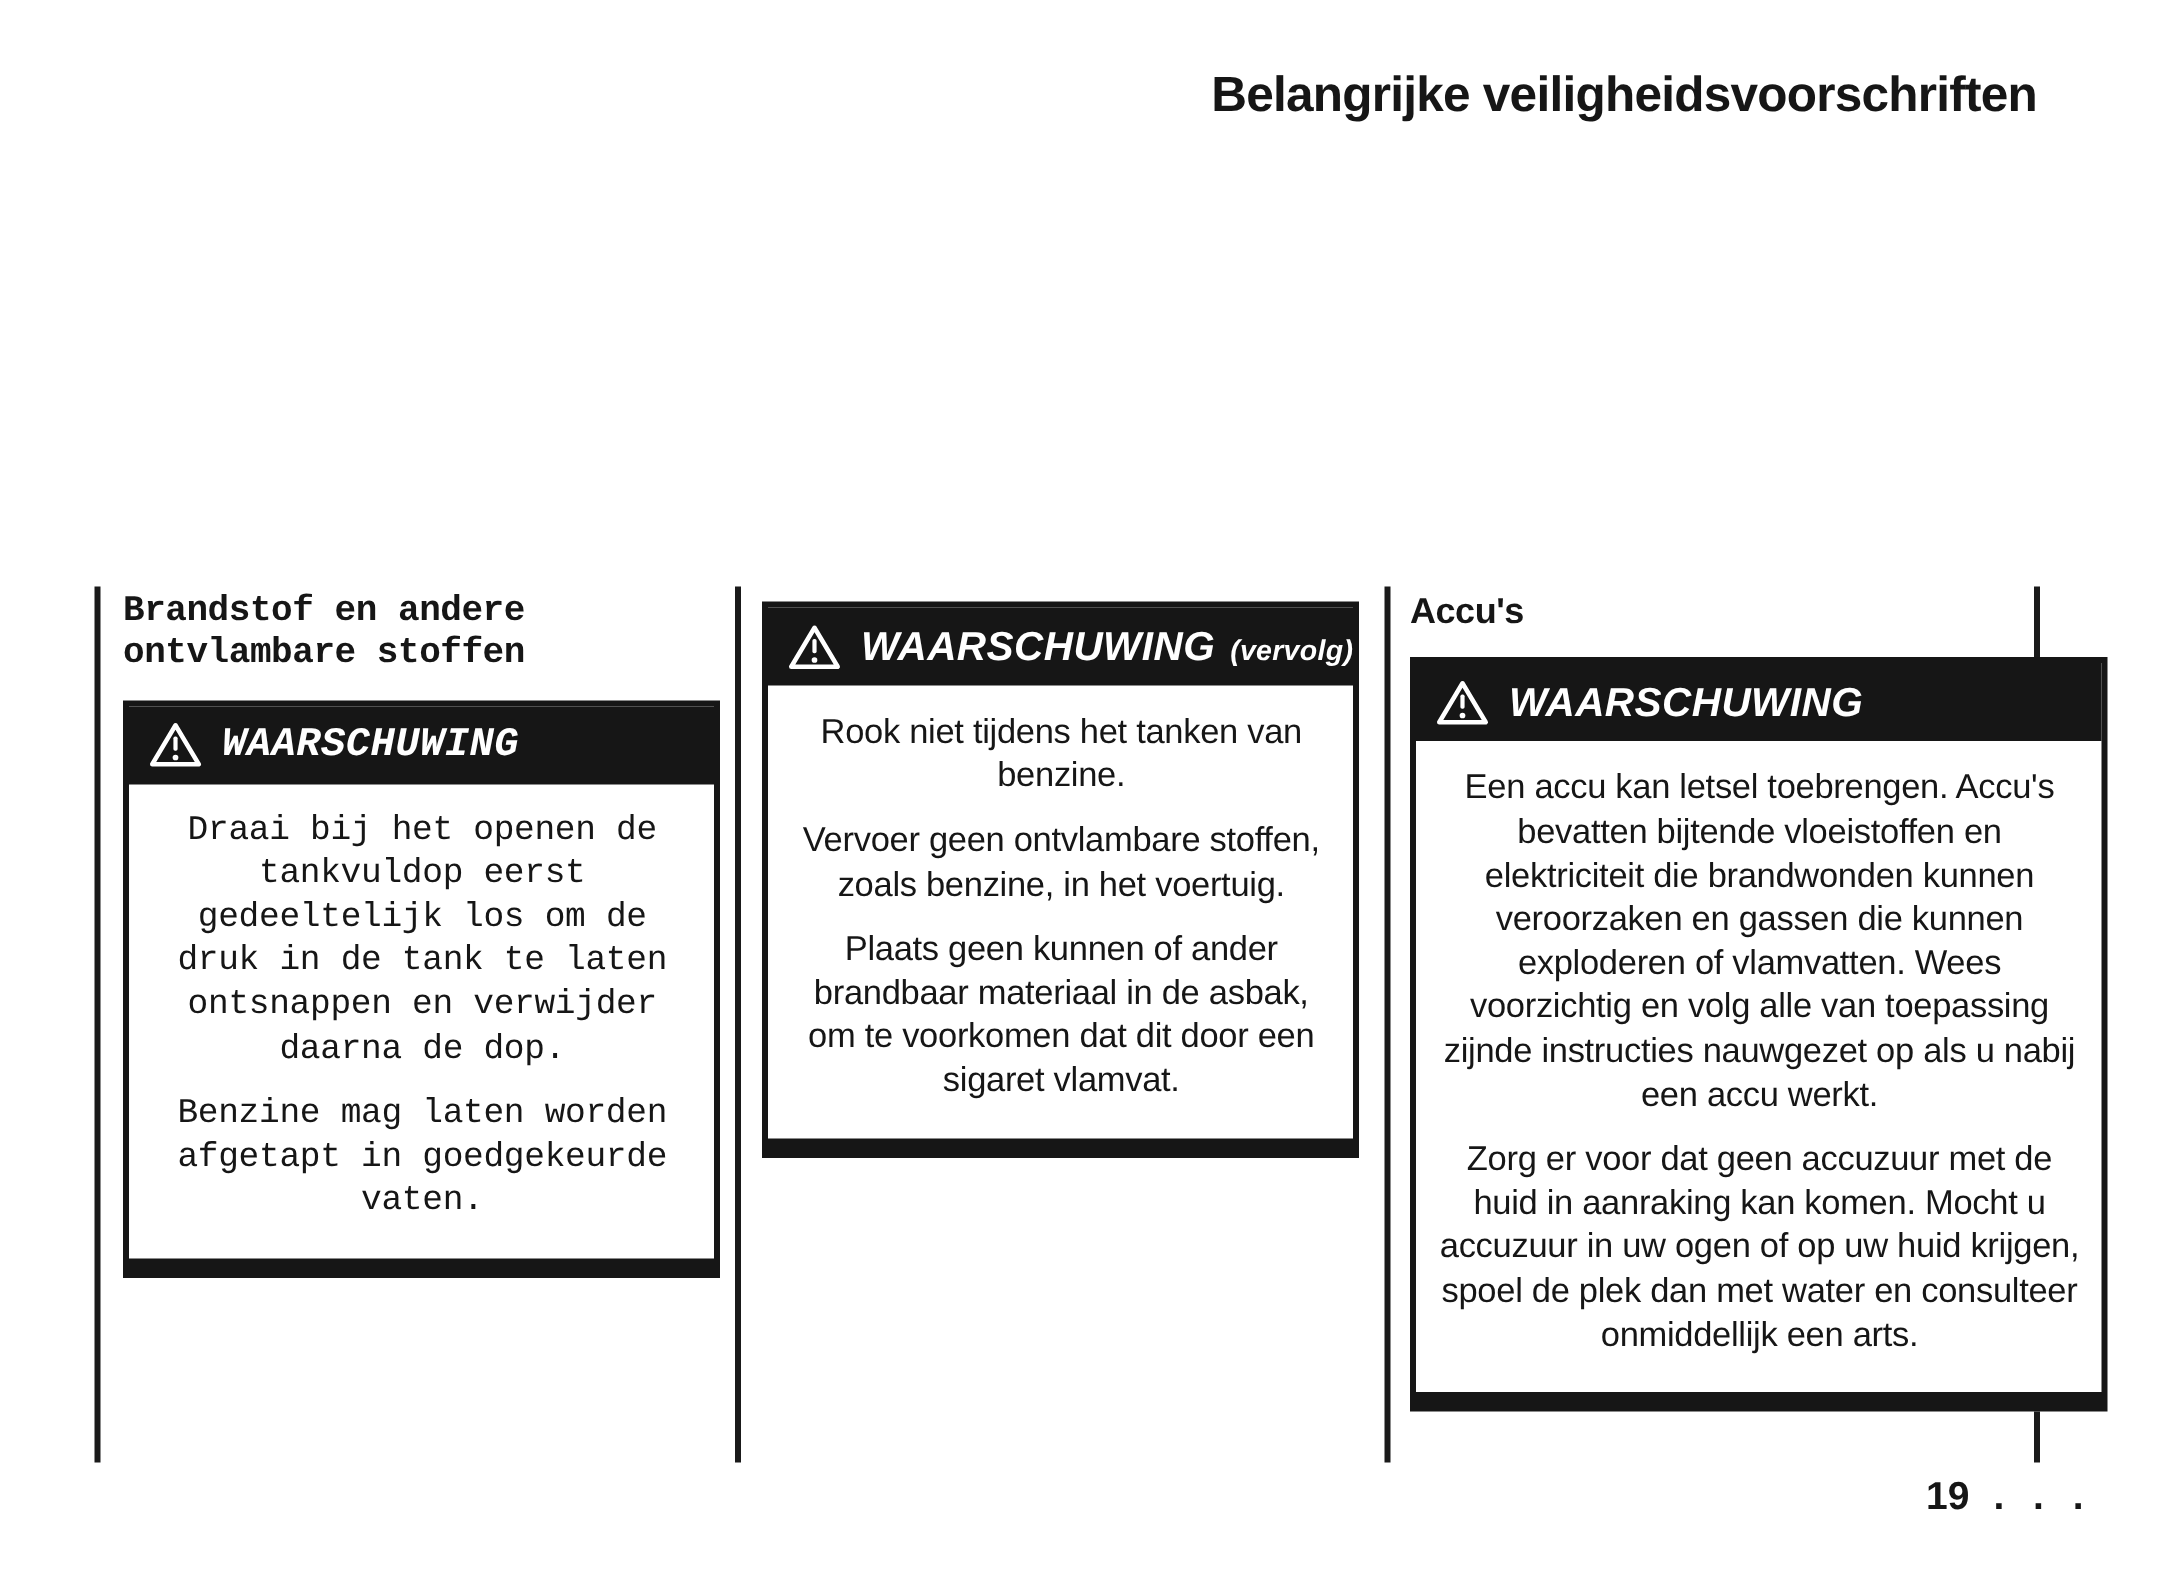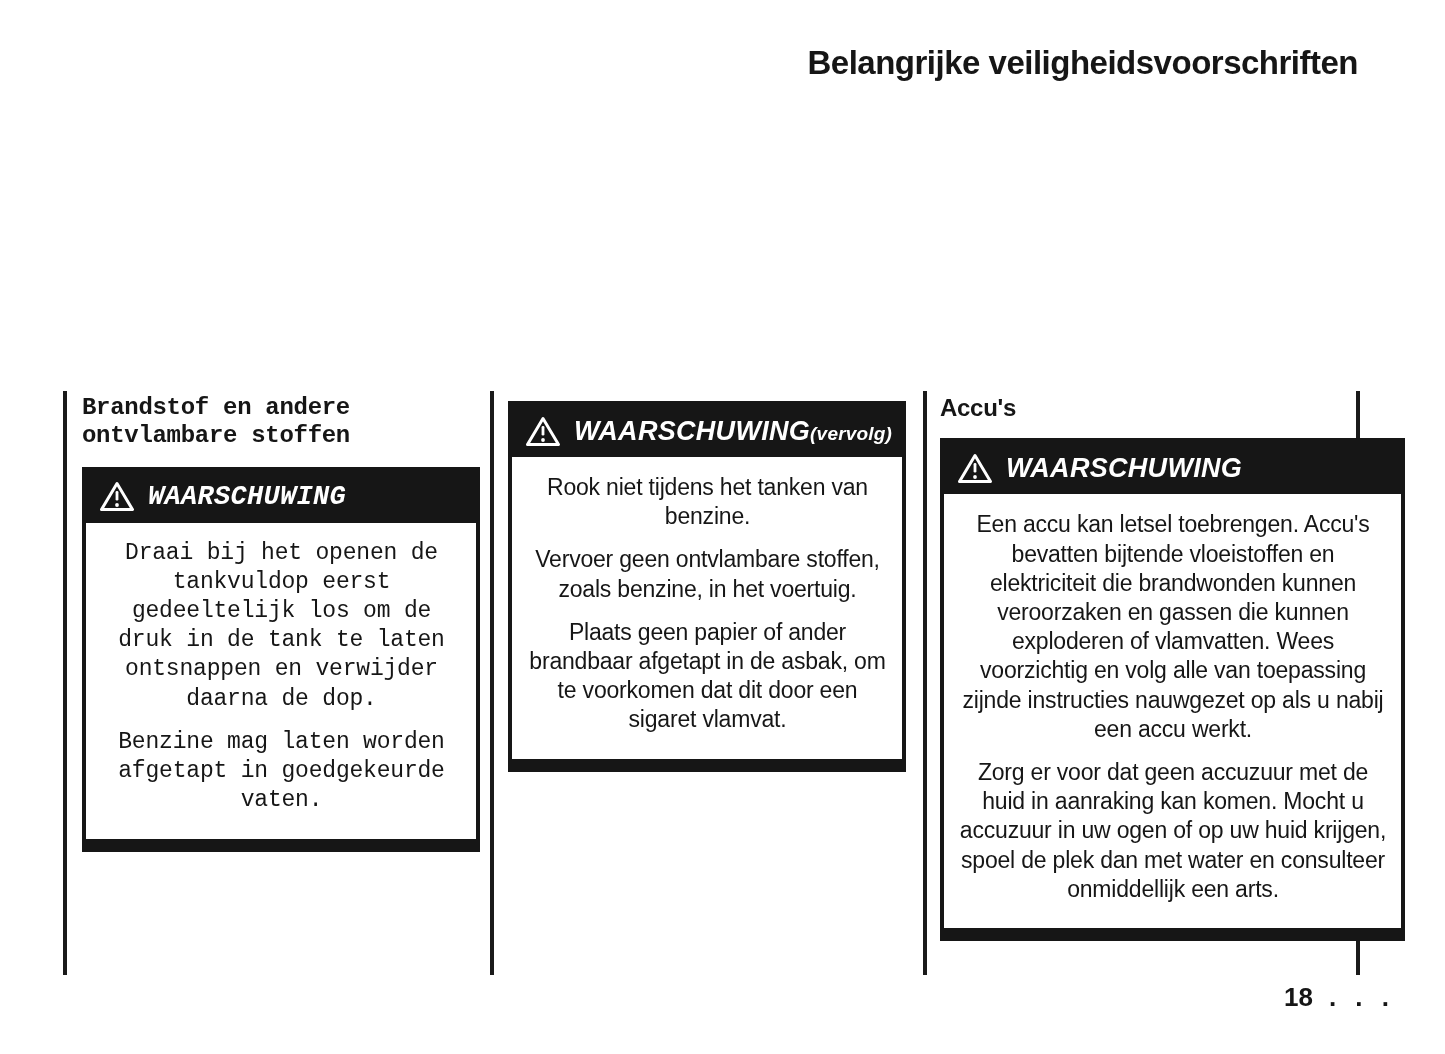--- a/index.html
+++ b/index.html
@@ -44,21 +44,21 @@
   }
   .col2 .warnbox { margin-top: 7px; }
 
   .warnbox-header {
     background: #161616; color: #ffffff;
     display: flex; align-items: center; gap: 13px;
     padding: 7px 10px 7px 13px;
     min-height: 38px;
   }
   .warn-icon { flex: 0 0 auto; display: block; }
-  .hdr-text { display: flex; align-items: baseline; white-space: nowrap; }
+  .hdr-text { display: flex; align-items: baseline; gap: 10px; white-space: nowrap; }
   .warn-label {
     font-weight: bold; font-style: italic;
     font-size: 27px; letter-spacing: 0.3px;
   }
   .warn-suffix {
     font-weight: bold; font-style: italic;
     font-size: 19px; letter-spacing: 0.2px;
   }
 
   .warnbox-body { padding: 4px 14px 10px 15px; }
@@ -116,21 +116,21 @@
           <circle cx="18" cy="24" r="1.9" fill="#ffffff"></circle>
         </svg>
         <span class="hdr-text">
           <span class="warn-label">WAARSCHUWING</span>
           <span class="warn-suffix">(vervolg)</span>
         </span>
       </div>
       <div class="warnbox-body">
         <p>Rook niet tijdens het tanken van benzine.</p>
         <p>Vervoer geen ontvlambare stoffen, zoals benzine, in het voertuig.</p>
-        <p>Plaats geen papier of ander brandbaar afgetapt in de asbak, om te voorkomen dat dit door een sigaret vlamvat.</p>
+        <p>Plaats geen kunnen of ander brandbaar materiaal in de asbak, om te voorkomen dat dit door een sigaret vlamvat.</p>
       </div>
     </div>
   </div>
 
   <div class="col col3">
     <div class="section-heading">Accu's</div>
     <div class="warnbox">
       <div class="warnbox-header">
         <svg class="warn-icon" width="36" height="31" viewBox="0 0 36 31">
           <path d="M18 2.5 L33.5 28.5 L2.5 28.5 Z" fill="none" stroke="#ffffff" stroke-width="3" stroke-linejoin="round"></path>
@@ -142,17 +142,17 @@
         </span>
       </div>
       <div class="warnbox-body">
         <p>Een accu kan letsel toebrengen. Accu's bevatten bijtende vloeistoffen en elektriciteit die brandwonden kunnen veroorzaken en gassen die kunnen exploderen of vlamvatten. Wees voorzichtig en volg alle van toepassing zijnde instructies nauwgezet op als u nabij een accu werkt.</p>
         <p>Zorg er voor dat geen accuzuur met de huid in aanraking kan komen. Mocht u accuzuur in uw ogen of op uw huid krijgen, spoel de plek dan met water en consulteer onmiddellijk een arts.</p>
       </div>
     </div>
   </div>
 
   <div class="page-number-row">
-    <span>18</span>
+    <span>19</span>
     <span class="page-dots">. . .</span>
   </div>
 
 </div>
 
 </body></html>

